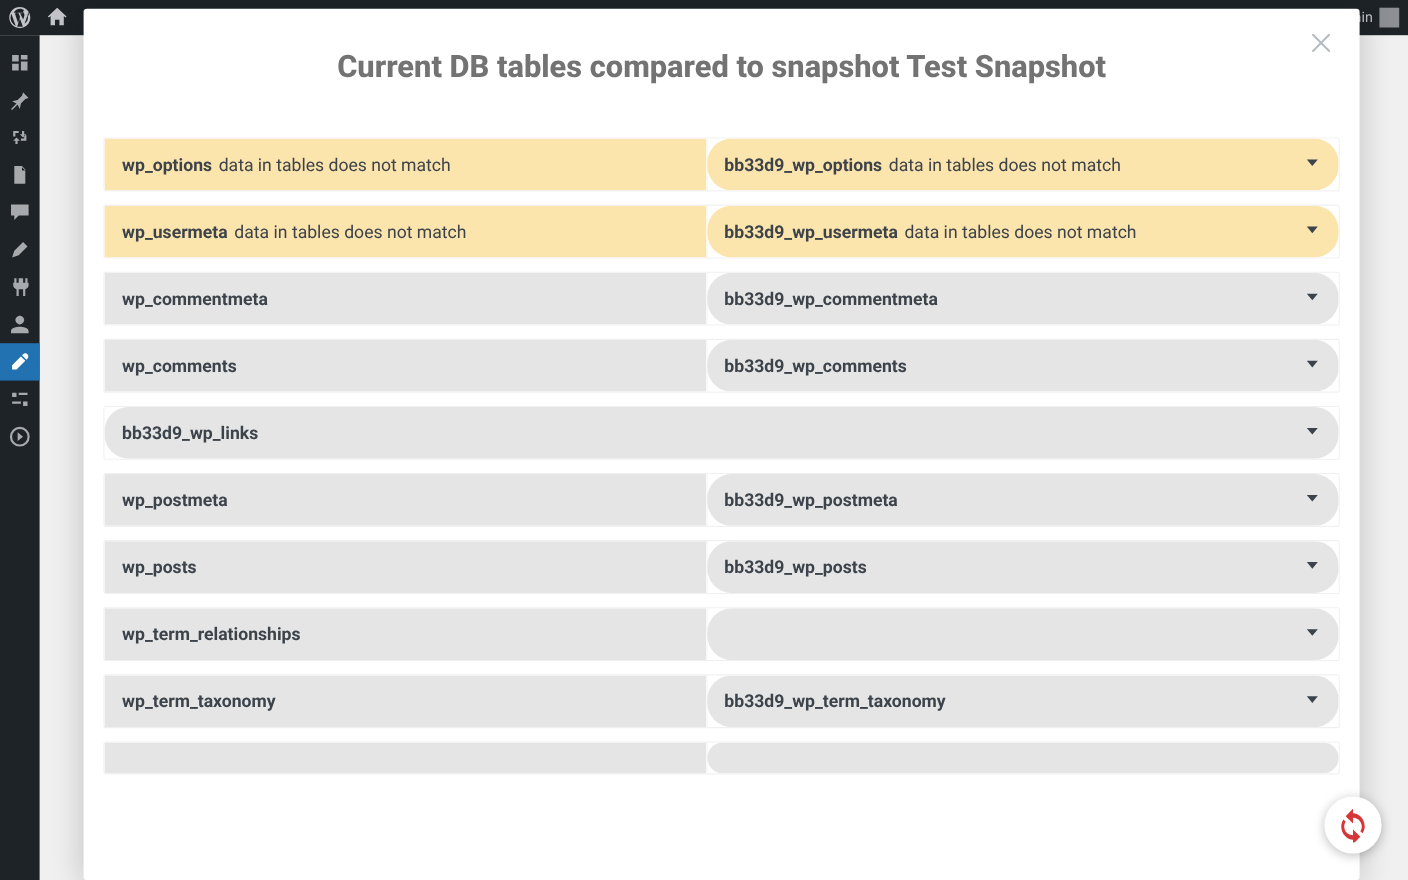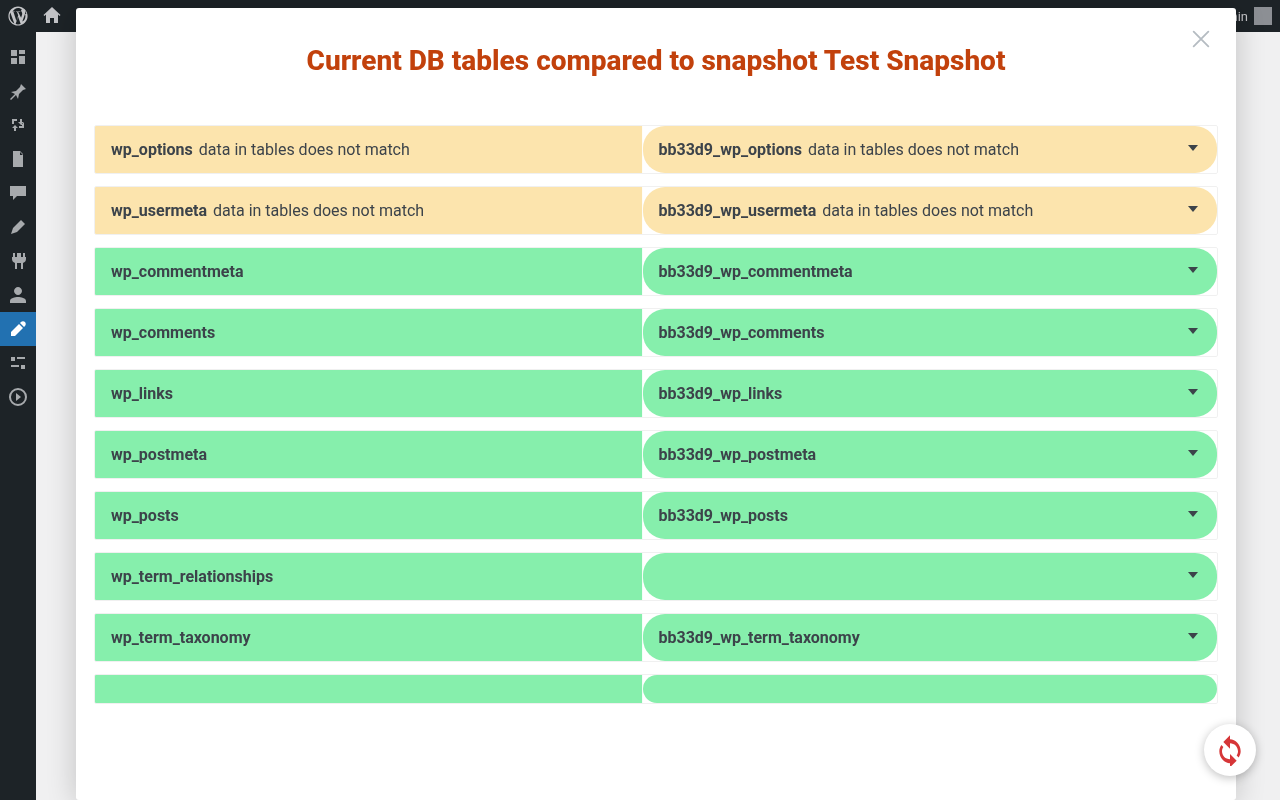--- a/index.html
+++ b/index.html
@@ -15,26 +15,26 @@
 .admin-sidebar { position: absolute; top: 32px; left: 0; width: 36px; bottom: 0; background: #1d2327; display: flex; flex-direction: column; align-items: center; padding-top: 8px; gap: 0; z-index: 4; }
 .admin-sidebar .menu-item { width: 36px; height: 34px; display: flex; align-items: center; justify-content: center; cursor: pointer; position: relative; }
 .admin-sidebar .menu-item svg { fill: #a7aaad; width: 20px; height: 20px; }
 .admin-sidebar .menu-item.active { background: #2271b1; }
 .admin-sidebar .menu-item.active svg { fill: #fff; }
 .admin-sidebar .menu-item.active::after { content: ""; position: absolute; right: -8px; top: 50%; transform: translateY(-50%); border: 8px solid transparent; border-left-color: #2271b1; }
 
 .modal-backdrop { position: absolute; top: 8px; left: 76px; right: 44px; bottom: 0; background: #fff; border-radius: 3px; box-shadow: 0 3px 30px rgba(0,0,0,.2); z-index: 10; overflow-y: auto; padding: 24px 0 30px; }
 .modal-close { position: absolute; top: 20px; right: 24px; color: #b5bcc2; cursor: pointer; }
 .modal-close svg { width: 22px; height: 22px; fill: #b5bcc2; stroke: #b5bcc2; stroke-width: 2; }
-.modal-title { text-align: center; font-size: 28px; font-weight: 800; color: #c2410c; margin: 12px 0 48px; padding: 0 56px; }
+.modal-title { text-align: center; font-size: 28px; font-weight: 800; color: #737373; margin: 12px 0 48px; padding: 0 56px; }
 
 .rows-wrap { padding: 0 18px; }
 .compare-row { display: flex; margin-bottom: 12px; border: 1px solid rgba(0,0,0,.06); border-radius: 2px; overflow: hidden; font-size: 16px; color: #3c434a; }
 .compare-row.warn .cell { background: #fce4ad; }
-.compare-row.ok .cell { background: #86efac; }
+.compare-row.ok .cell { background: #e5e5e5; }
 .cell { flex: 1; padding: 14px 16px; display: flex; align-items: flex-start; gap: 6px; border-right: 1px solid rgba(255,255,255,.9); position: relative; }
 .cell:last-child { border-right: none; padding-right: 44px; border-radius: 22px; }
 .cell .tname { font-weight: 700; }
 .cell .tstatus { font-weight: 400; }
 .chev { position: absolute; right: 14px; top: 50%; transform: translateY(-50%); }
 .chev svg { width: 20px; height: 20px; fill: #3c434a; }
 
 .fab { position: absolute; bottom: 24px; right: 24px; width: 52px; height: 52px; border-radius: 50%; background: #fff; box-shadow: 0 2px 10px rgba(0,0,0,.25); display: flex; align-items: center; justify-content: center; z-index: 20; cursor: pointer; }
 .fab svg { width: 32px; height: 32px; }
 </style>
@@ -170,23 +170,20 @@
         </div>
         <div class="cell">
           <span class="tname">bb33d9_wp_comments</span>
           <span class="chev"><svg viewBox="0 0 20 20">
               <path d="M5 7l5 6 5-6z"></path>
             </svg></span>
         </div>
       </div>
       <div class="compare-row ok">
         <div class="cell">
-          <span class="tname">wp_links</span>
-        </div>
-        <div class="cell">
           <span class="tname">bb33d9_wp_links</span>
           <span class="chev"><svg viewBox="0 0 20 20">
               <path d="M5 7l5 6 5-6z"></path>
             </svg></span>
         </div>
       </div>
       <div class="compare-row ok">
         <div class="cell">
           <span class="tname">wp_postmeta</span>
         </div>

